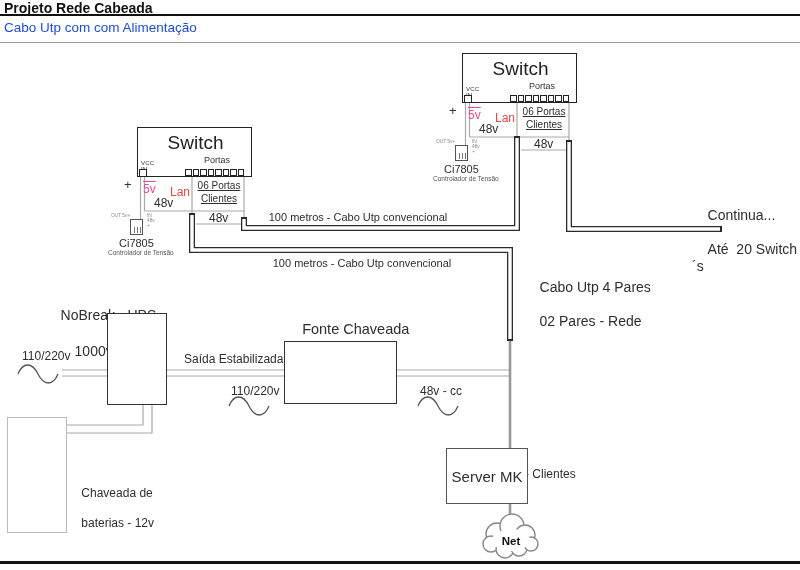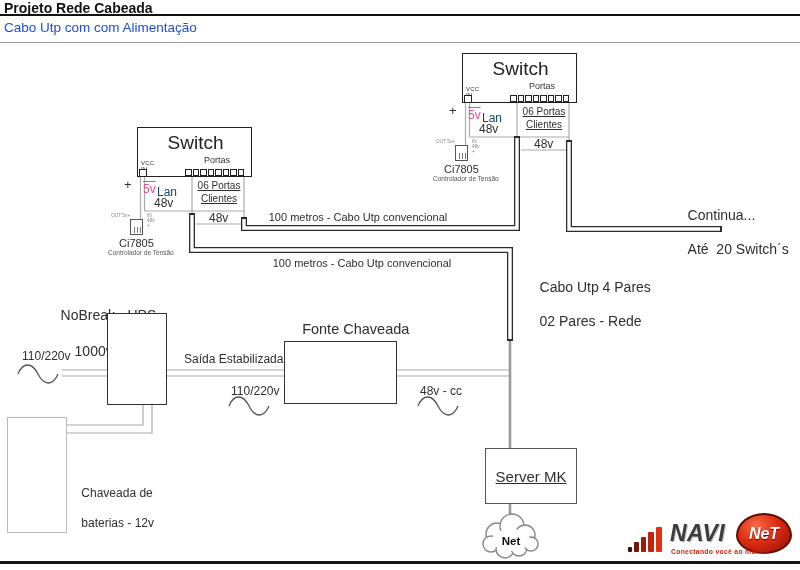--- a/index.html
+++ b/index.html
@@ -17,21 +17,21 @@
   
   .switch-group{position:absolute;width:1px;height:1px;}
   .sw-box{position:absolute;left:0;top:0;width:115px;height:50px;border:1.6px solid #222;background:#fff;box-sizing:border-box;}
   .sw-title{position:absolute;left:0;top:4px;width:115px;text-align:center;font-size:19px;color:#222;}
   .sw-vcc{position:absolute;left:4px;top:33px;font-size:6px;letter-spacing:.2px;color:#333;}
   .sw-portas{position:absolute;left:52px;top:28px;width:56px;text-align:center;font-size:9px;color:#333;}
   .port{position:absolute;width:6.5px;height:7px;border:1.1px solid #222;background:#fff;box-sizing:border-box;top:42px;}
   .vccport{position:absolute;left:2px;top:41.5px;width:7.5px;height:8px;border:1.1px solid #222;background:#fff;box-sizing:border-box;}
   .sw-plus{position:absolute;left:-13px;top:50px;font-size:13px;color:#333;}
   .sw-5v{position:absolute;left:6px;top:55px;font-size:12px;text-decoration:overline;color:#ec4899;}
-  .sw-lan{position:absolute;left:20px;top:58px;font-size:12px;color:#0c4a6e;}
+  .sw-lan{position:absolute;left:33px;top:58px;font-size:12px;color:#ef4444;}
   .sw-pc{position:absolute;left:56px;top:52px;width:52px;text-align:center;font-size:10px;text-decoration:underline;color:#2e2e2e;line-height:13px;}
   .sw-48a{position:absolute;left:17px;top:69px;font-size:12px;color:#2e2e2e;}
   .sw-48b{position:absolute;left:72px;top:84px;font-size:12px;color:#2e2e2e;}
   .sw-out5{position:absolute;left:-26px;top:86px;font-size:4.8px;color:#888;}
   .sw-in48{position:absolute;left:10px;top:86px;font-size:4.8px;color:#888;}
   .ci-box{position:absolute;left:-7px;top:92px;width:13px;height:16px;border:1.3px solid #555;background:#fff;box-sizing:border-box;}
   .ci-box i{position:absolute;bottom:1px;width:1.2px;height:6px;background:#777;}
   .ci-box i:nth-child(1){left:2.5px;} .ci-box i:nth-child(2){left:5.5px;} .ci-box i:nth-child(3){left:8.5px;}
   .ci-name{position:absolute;left:-18px;top:110px;font-size:11px;color:#2e2e2e;}
   .ci-desc{position:absolute;left:-29px;top:122px;font-size:6.5px;color:#555;white-space:nowrap;}
@@ -231,21 +231,21 @@
         <i></i>
         <i></i>
       </div>
     <div class="ci-name">Ci7805</div>
     <div class="ci-desc">Controlador de Tensão</div>
   </div>
 
   <div class="lbl cable-lbl abs" style="left:258px;top:211px;">100 metros - Cabo Utp convencional</div>
   <div class="lbl cable-lbl abs" style="left:262px;top:257px;">100 metros - Cabo Utp convencional</div>
 
-  <div class="lbl big abs" style="left:672px;top:190px;line-height:17px;">
+  <div class="lbl big abs" style="left:692px;top:190px;line-height:17px;">
     <span>Continua...</span><br>
     <span>Até  20 Switch´s</span>
   </div>
 
   <div class="lbl big abs" style="left:524px;top:262px;line-height:17px;">
     <span>Cabo Utp 4 Pares</span><br>
     <span>02 Pares - Rede</span><br>
   </div>
 
   <div class="lbl big abs" style="left:45px;top:288px;line-height:18px;">
@@ -266,31 +266,19 @@
 
   <div class="lbl mid abs" style="left:420px;top:384px;">48v - cc</div>
 
   <div class="bat-box abs" style="left:7px;top:417px;width:60px;height:116px;"></div>
   <div class="lbl abs" style="left:68px;top:471px;font-size:12px;line-height:15px;">
     <span>Chaveada de</span><br>
     <span>baterias - 12v</span>
   </div>
 
   <div class="lbl mid abs" style="left:518px;top:423px;margin-top:44px;">&lt;- Clientes</div>
-  <div class="box server-box abs" style="left:485px;top:448px;width:92px;height:56px;text-decoration:underline;">
+  <div class="box server-box abs" style="left:446px;top:448px;width:82px;height:56px;">
     <span>Server MK</span>
   </div>
 
-  <div class="logo">
-    <span class="bar" style="left:0px;width:4px;height:5px;background:#4e0d06;"></span>
-    <span class="bar" style="left:6px;width:4.5px;height:10px;background:#751309;"></span>
-    <span class="bar" style="left:13px;width:5px;height:15px;background:#9c1a0b;"></span>
-    <span class="bar" style="left:20px;width:5.5px;height:20px;background:#c2220e;"></span>
-    <span class="bar" style="left:28px;width:6px;height:25px;background:#e03010;"></span>
-    <span class="logo-navi">NAVI</span>
-    <span class="logo-blob">
-      <span>NeT</span>
-    </span>
-    <span class="logo-tag">Conectando você ao mundo</span>
-  </div>
 
   <div class="abs bottom-rule"></div>
 </div>
 
 </body></html>

